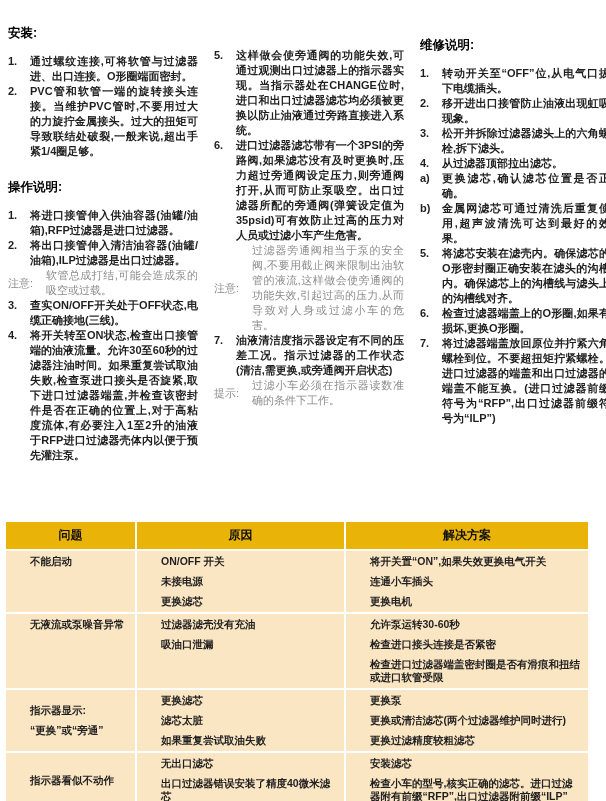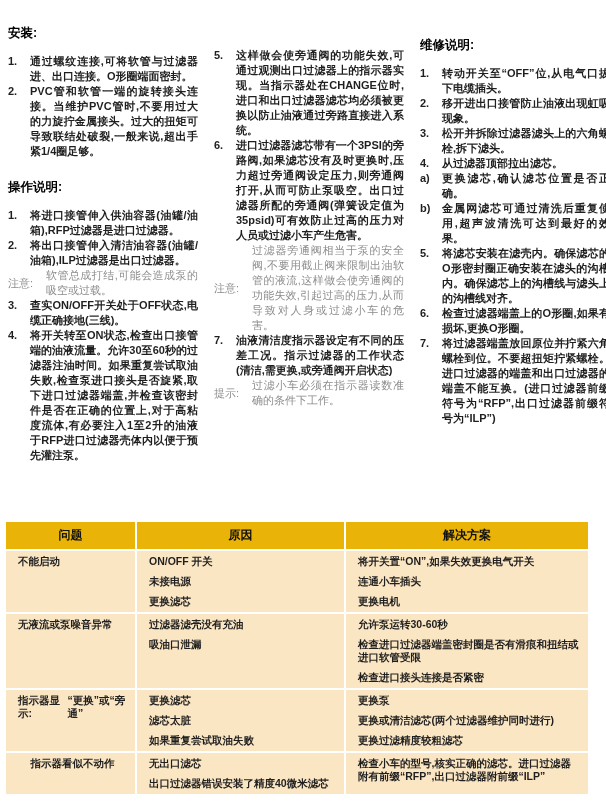--- a/index.html
+++ b/index.html
@@ -39,23 +39,23 @@
     display:grid; grid-template-columns:129px 207px 1fr; gap:2px;
     background:#ffffff;
     font-size:10.5px; line-height:13px; font-weight:600;
   }
   .th {
     background:#eab308; color:#111;
     font-size:12px; font-weight:700; text-align:center;
     padding:7px 2px;
   }
   .cell { background:#fbe6c4; padding:4px 8px; }
-  .cell p { margin:0 0 7px 4px; }
+  .cell p { margin:0 0 7px 16px; }
   .cell p:last-child { margin-bottom:0; }
-  .vcenter { display:flex; justify-content:center; }
+  .vcenter { display:flex; flex-direction:column; justify-content:center; }
 </style>
 </head>
 <body>
 
 <div class="page">
 
   <div class="cols">
 
     <div class="col">
       <div class="heading">安装:</div>
@@ -176,22 +176,22 @@
 
     <div class="cell">
       <p>无液流或泵噪音异常</p>
     </div>
     <div class="cell">
       <p>过滤器滤壳没有充油</p>
       <p>吸油口泄漏</p>
     </div>
     <div class="cell">
       <p>允许泵运转30-60秒</p>
+      <p>检查进口接头连接是否紧密</p>
       <p>检查进口过滤器端盖密封圈是否有滑痕和扭结或进口软管受限</p>
-      <p>检查进口接头连接是否紧密</p>
     </div>
 
     <div class="cell vcenter">
       <p>指示器显示:</p>
       <p>“更换”或“旁通”</p>
     </div>
     <div class="cell">
       <p>更换滤芯</p>
       <p>滤芯太脏</p>
       <p>如果重复尝试取油失败</p>
@@ -203,17 +203,18 @@
     </div>
 
     <div class="cell vcenter">
       <p>指示器看似不动作</p>
     </div>
     <div class="cell">
       <p>无出口滤芯</p>
       <p>出口过滤器错误安装了精度40微米滤芯</p>
     </div>
     <div class="cell">
+      <p>安装滤芯</p>
       <p>检查小车的型号,核实正确的滤芯。进口过滤器附有前缀“RFP”,出口过滤器附前缀“ILP”</p>
     </div>
   </div>
 
 </div>
 
 </body></html>

